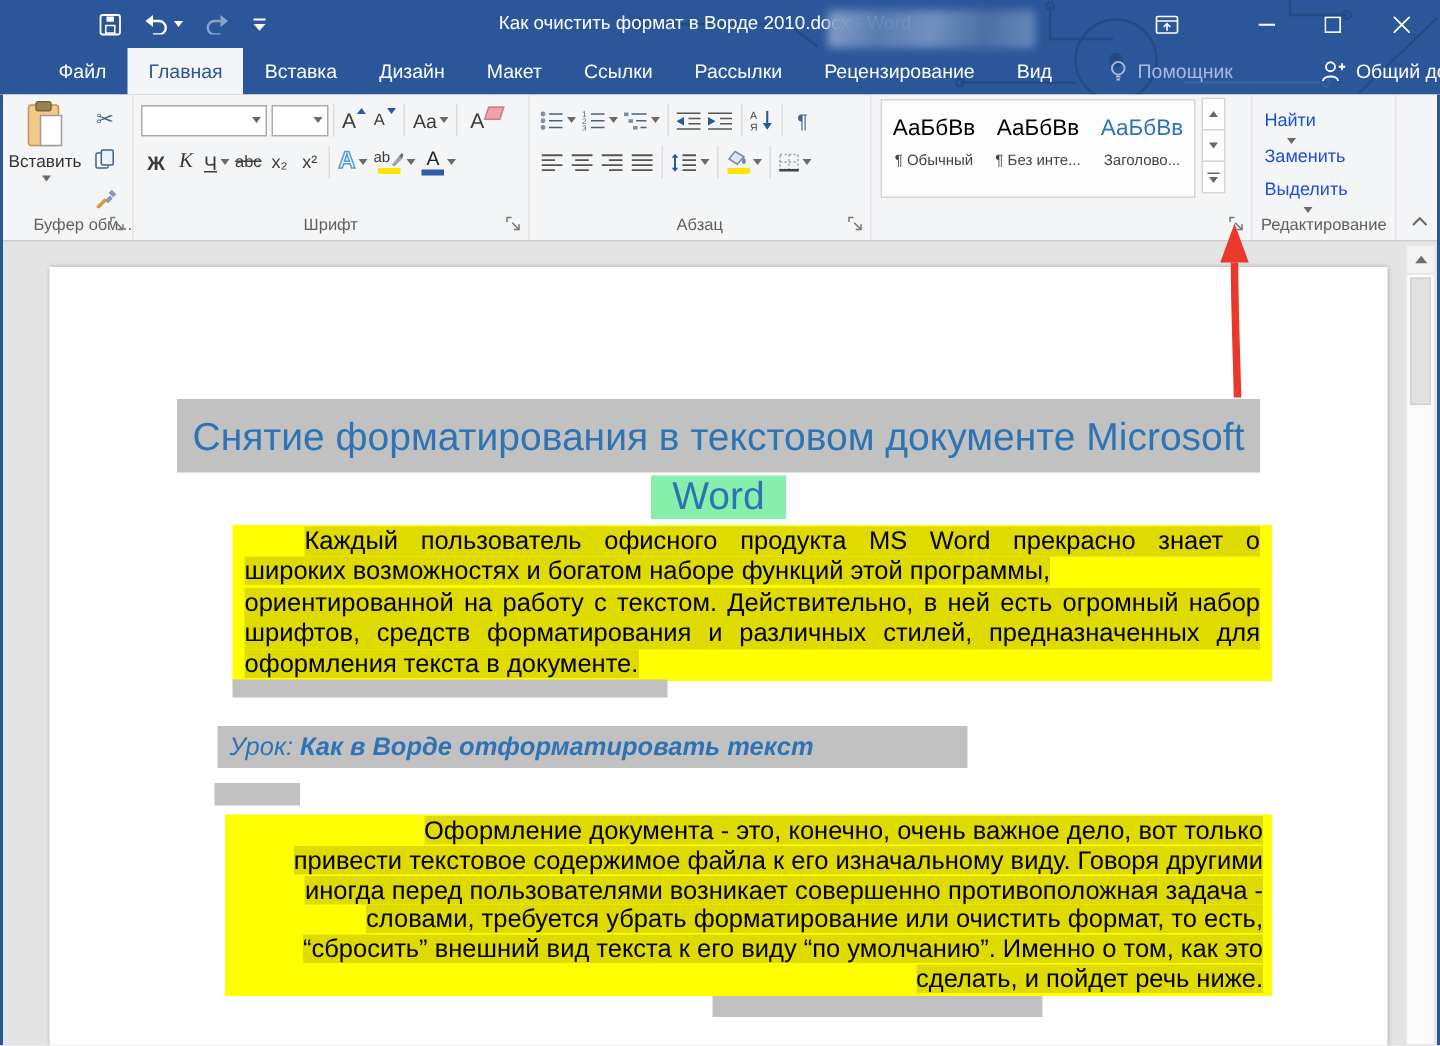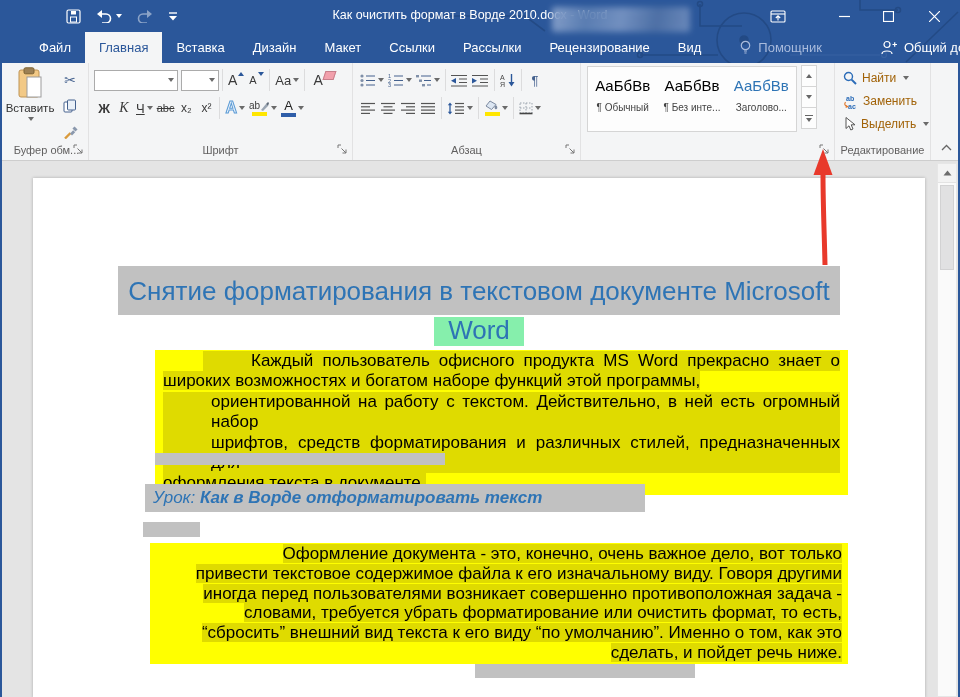--- a/index.html
+++ b/index.html
@@ -29,21 +29,21 @@
 
   
   .ribbon { position:absolute; left:0; right:0; top:63px; height:98px; background:#f4f5f6; border-bottom:1px solid #cdcdcd; }
   .grp { position:absolute; top:0; bottom:0; border-right:1px solid #e2e2e3; }
   .g-clip   { left:0;   width:89px; }
   .g-font   { left:89px;  width:264px; }
   .g-para   { left:353px; width:228px; }
   .g-styles { left:581px; width:254px; }
   .g-edit   { left:835px; width:96px; border-right:1px solid #e2e2e3; }
   .grp-label { position:absolute; bottom:4px; left:0; right:0; text-align:center; font-size:11px; color:#605f5f; white-space:nowrap; }
-  .grp-label.left { text-align:center; padding-left:5px; }
+  .grp-label.left { text-align:right; padding-left:5px; }
   .launcher { position:absolute; bottom:4px; right:3px; width:13px; height:13px; background:none; border:none; cursor:pointer; }
   .row1 { position:absolute; top:5px; left:5px; display:flex; align-items:center; }
   .row2 { position:absolute; top:33px; left:5px; display:flex; align-items:center; }
   .ib { display:inline-flex; align-items:center; justify-content:center; background:none; border:none; cursor:pointer;
         min-width:20px; height:24px; padding:0 2px; color:#444; }
   .caret { width:0; height:0; border-left:3.5px solid transparent; border-right:3.5px solid transparent; border-top:4px solid #6a6a6a; display:inline-block; margin-left:2px; }
   .vdiv { width:1px; height:22px; background:#dcdcdd; margin:0 3px; flex:0 0 1px; }
 
   
   .paste-btn { position:absolute; left:4px; top:4px; width:52px; height:68px; background:none; border:none; cursor:pointer;
@@ -81,37 +81,37 @@
   .style-prev.hd { color:#2e74b5; }
   .style-name { font-size:10px; color:#444; margin-top:8px; white-space:nowrap; }
   .gal-btns { position:absolute; left:220px; top:3px; display:flex; flex-direction:column; }
   .gal-btn { width:16px; height:22px; background:#fdfdfd; border:1px solid #d5d5d5; margin-top:-1px; display:flex; align-items:center; justify-content:center; cursor:pointer; }
   .tri-up { width:0; height:0; border-left:3.5px solid transparent; border-right:3.5px solid transparent; border-bottom:4px solid #666; }
   .tri-dn { width:0; height:0; border-left:3.5px solid transparent; border-right:3.5px solid transparent; border-top:4px solid #666; }
   .more-mark { display:flex; flex-direction:column; align-items:center; }
   .more-mark .mline { width:8px; height:1.5px; background:#666; margin-bottom:1.5px; }
 
   
-  .edit-item { position:absolute; left:8px; height:20px; display:flex; align-items:center; gap:5px; background:none; border:none; cursor:pointer; font-size:12px; color:#a16207; white-space:nowrap; }
+  .edit-item { position:absolute; left:8px; height:20px; display:flex; align-items:center; gap:5px; background:none; border:none; cursor:pointer; font-size:12px; color:#1d4ed8; white-space:nowrap;flex-direction:column; }
 
   .collapse-btn { position:absolute; right:8px; bottom:6px; background:none; border:none; cursor:pointer; }
 
   
   .docarea { position:absolute; left:0; right:0; top:162px; bottom:0; background:#e4e4e4; }
   .page { position:absolute; left:33px; top:16px; width:892px; height:520px; background:#fff; box-shadow:0 0 3px rgba(0,0,0,.25); }
 
   .doc-title { position:absolute; top:88px; left:0; width:100%; text-align:center; color:#2e74b5; font-size:26px; cursor:text; }
   .doc-title .tl { display:inline-block; background:#c1c1c1; padding:9px 10px 7px; line-height:33px; }
   .doc-title .t2 { display:inline-block; background:#86efac; padding:1px 14px 3px; line-height:25px; }
 
   .hl-para { position:absolute; background:#ffff00; font-size:17px; color:#000; cursor:text; }
   .p1 { left:122px; top:172px; width:693px; padding:1px 8px; line-height:20.4px; }
   .p2 { left:117px; top:365px; width:698px; padding:1px 6px; line-height:19.8px; text-align:right; }
   .sel { background:#dfdb00; }
-  .blk { display:block; text-align:justify; text-align-last:justify;padding-left:48px; }
+  .blk { display:block; text-align:justify; text-align-last:justify; }
   .ind { margin-left:40px; }
 
   .strip { position:absolute; background:#c1c1c1; }
   .strip1 { left:122px; top:275px; width:290px; height:12px; }
   .strip2 { left:110px; top:344px; width:57px; height:15px; }
   .strip3 { left:442px; top:486px; width:220px; height:14px; }
 
   .lesson { position:absolute; left:112px; top:306px; width:500px; height:28px; background:#c1c1c1;
             font-style:italic; font-size:17px; line-height:28px; color:#2e74b5; padding-left:8px; cursor:text; white-space:nowrap; }
   .lesson b { font-weight:bold; }

